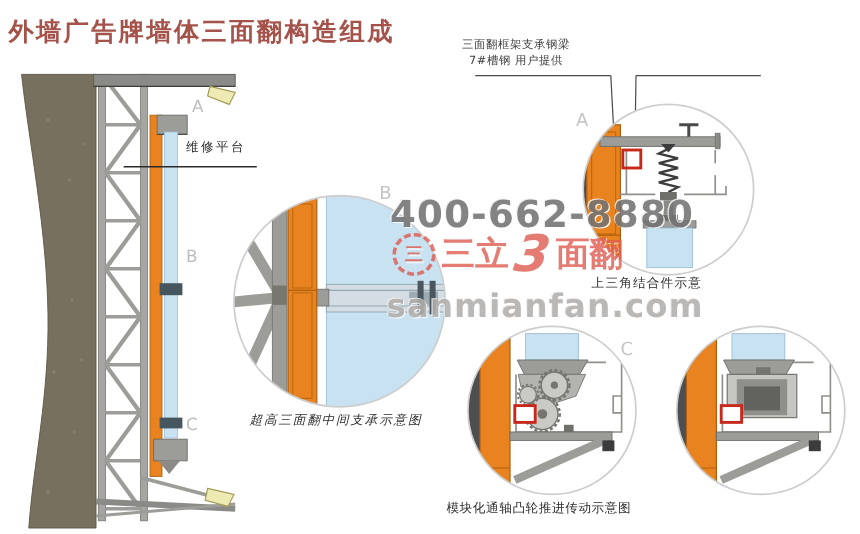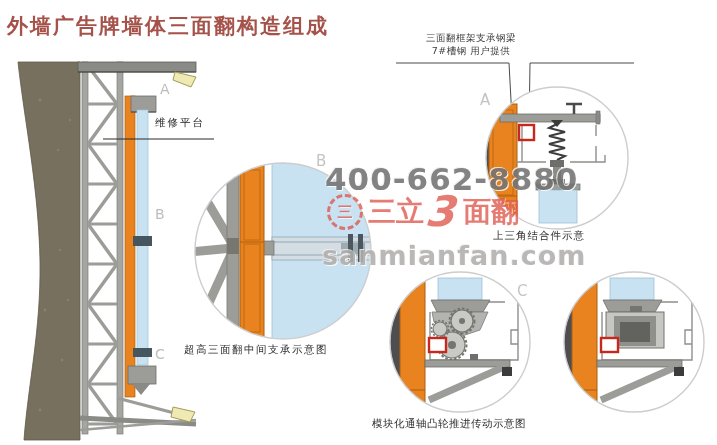--- a/index.html
+++ b/index.html
@@ -8,34 +8,34 @@
     font-family:"DejaVu Sans","Liberation Sans",sans-serif;
     border-radius:17px;
   }
   .stage svg{position:absolute;left:0;top:0;}
   .txt{position:absolute;white-space:nowrap;}
   .title{
     left:7px;top:12px;font-size:21px;font-weight:bold;letter-spacing:2px;
     color:#a5524a;
   }
   .ann{position:absolute;text-align:center;font-size:9.5px;line-height:13px;color:#3d3d3d;letter-spacing:0.5px;}
-  .ann1{left:412px;top:31px;width:118px;}
+  .ann1{left:371px;top:31px;width:118px;}
   .ann2{left:522px;top:31px;width:122px;}
   .platform-label{left:155px;top:116px;font-size:10.5px;letter-spacing:2px;color:#1f1f1f;}
   .marker{font-size:14px;color:#bdbdbd;}
   .m-a{left:160px;top:81px;}
   .m-b{left:155px;top:206px;}
   .m-c{left:155px;top:346px;}
   .circle-letter{font-size:15px;color:#c4c4c4;}
   .cl-a{left:480px;top:91px;}
   .cl-b{left:316px;top:152px;}
   .cl-c{left:517px;top:282px;}
   .caption{font-size:10.5px;color:#2d2d2d;letter-spacing:1px;}
   .cap-a{left:493px;top:229px;}
-  .cap-b{left:184px;top:343px;letter-spacing:1.5px;}
+  .cap-b{left:208px;top:343px;letter-spacing:1.5px;font-style:italic;}
   .cap-c1{left:372px;top:417px;letter-spacing:0.5px;text-align:center;}
   .cap-c2{left:552px;top:417px;letter-spacing:0.5px;}
   .wm{position:absolute;opacity:0.88;}
   .wm-phone{
     left:325px;top:161px;font-size:31px;font-weight:bold;color:#737373;letter-spacing:1px;
     text-shadow:1px 1px 0 #ffffff,-1px -1px 0 #f2f0ee;
   }
   .wm-brand{
     left:327px;top:193px;display:flex;align-items:center;gap:5px;
     color:rgba(222,85,74,0.88);font-weight:bold;font-size:28px;

